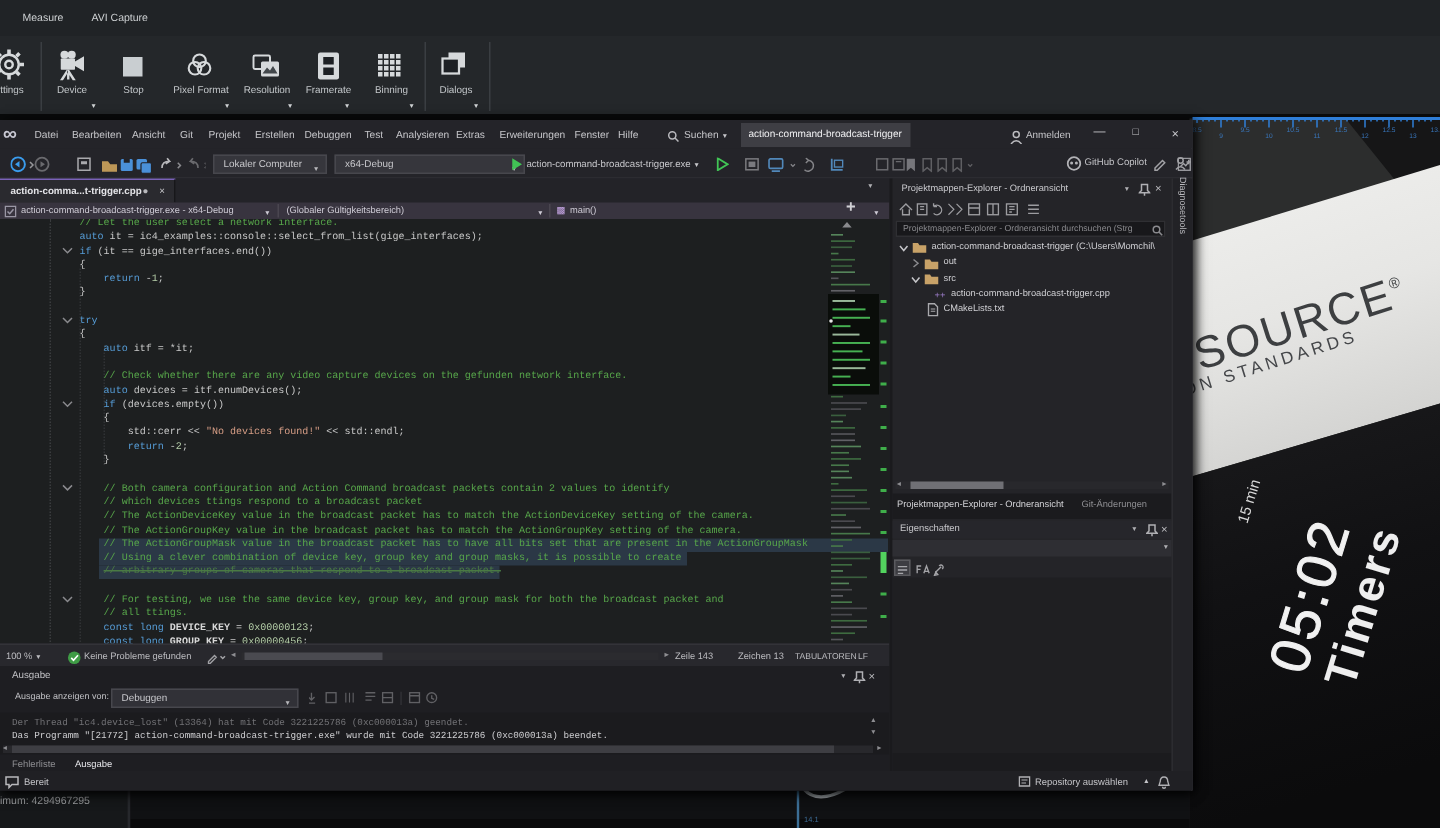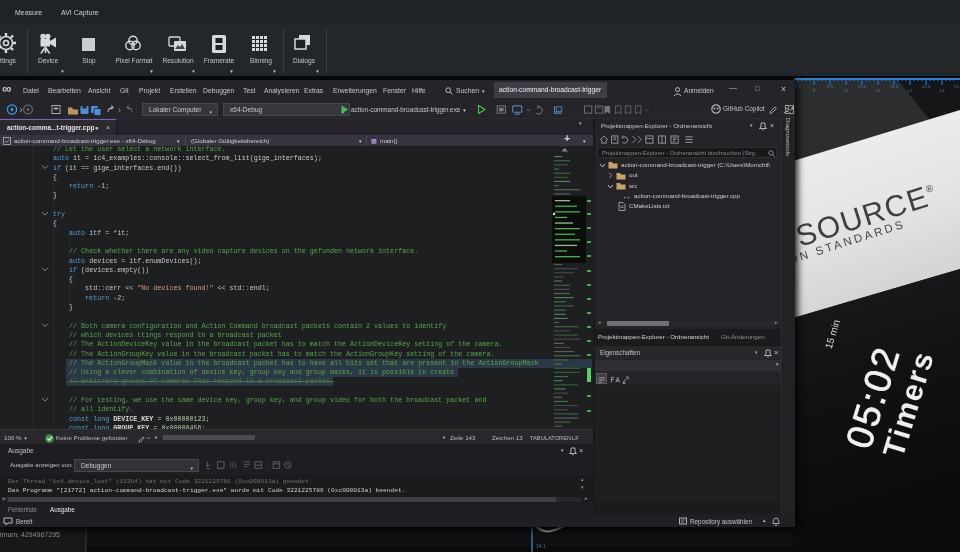--- a/index.html
+++ b/index.html
@@ -359,22 +359,22 @@
     }
 
     <span class="c">// Both camera configuration and Action Command broadcast packets contain 2 values to identify</span>
     <span class="c">// which devices ttings respond to a broadcast packet</span>
     <span class="c">// The ActionDeviceKey value in the broadcast packet has to match the ActionDeviceKey setting of the camera.</span>
     <span class="c">// The ActionGroupKey value in the broadcast packet has to match the ActionGroupKey setting of the camera.</span>
     <span class="c">// The ActionGroupMask value in the broadcast packet has to have all bits set that are present in the ActionGroupMask</span>
     <span class="c">// Using a clever combination of device key, group key and group masks, it is possible to create</span>
     <span class="c" style="color:#4a7a44;text-decoration:line-through">// arbitrary groups of cameras that respond to a broadcast packet.</span>
 
-    <span class="c">// For testing, we use the same device key, group key, and group video for both the broadcast packet and</span>
-    <span class="c">// all identify.</span>
+    <span class="c">// For testing, we use the same device key, group key, and group mask for both the broadcast packet and</span>
+    <span class="c">// all ttings.</span>
     <span class="k">const</span> <span class="k">long</span> <b style="color:#d8d8d8">DEVICE_KEY</b> = <span class="n">0x00000123</span>;
     <span class="k">const</span> <span class="k">long</span> <b style="color:#d8d8d8">GROUP_KEY</b> = <span class="n">0x00000456</span>;</pre>
     <svg class="a" style="left:548px;top:0" width="45" height="349" viewBox="0 0 45 349" id="mmap">
           <path d="M15 4l3.5-4 3.5 4z" fill="#8a8a8e" transform="translate(0,2) scale(0.9)"></path>
 <rect x="6" y="10.0" width="8" height="1.1" fill="#55845a"></rect>
 <rect x="6" y="14.2" width="16" height="1.1" fill="#3e6b40"></rect>
 <rect x="6" y="18.3" width="14" height="1.1" fill="#3a5f3e"></rect>
 <rect x="6" y="22.5" width="5" height="1.1" fill="#47784a"></rect>
 <rect x="6" y="26.6" width="16" height="1.1" fill="#3e6b40"></rect>
 <rect x="6" y="30.8" width="14" height="1.1" fill="#3a5f3e"></rect>

